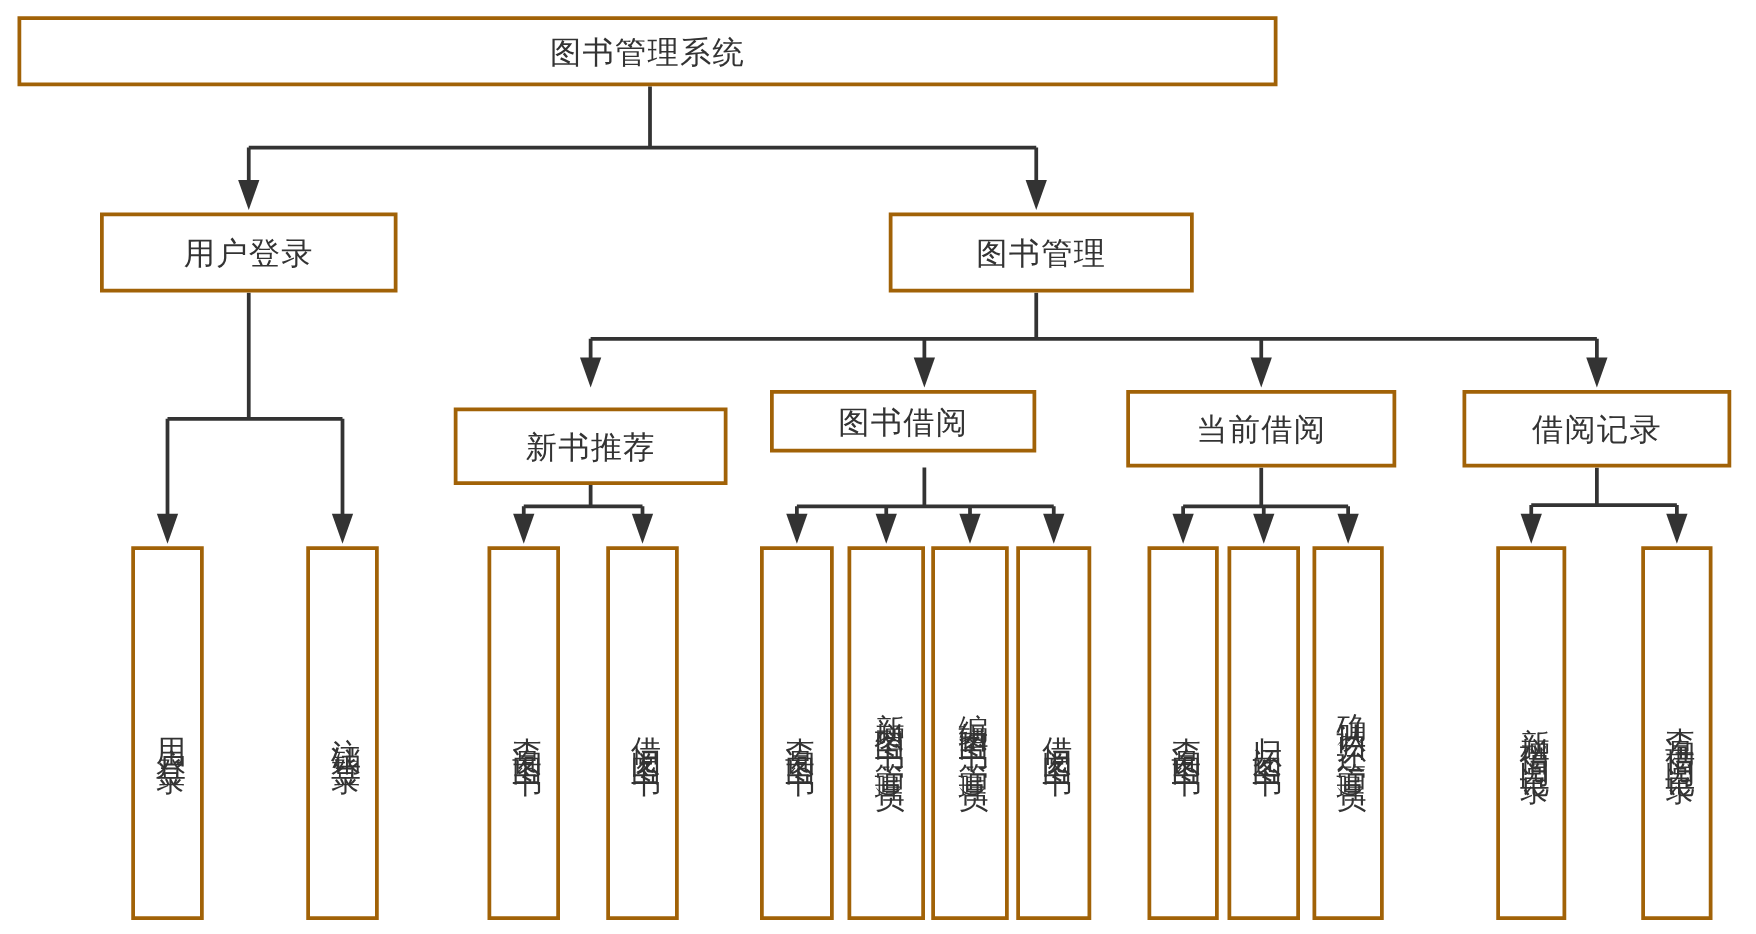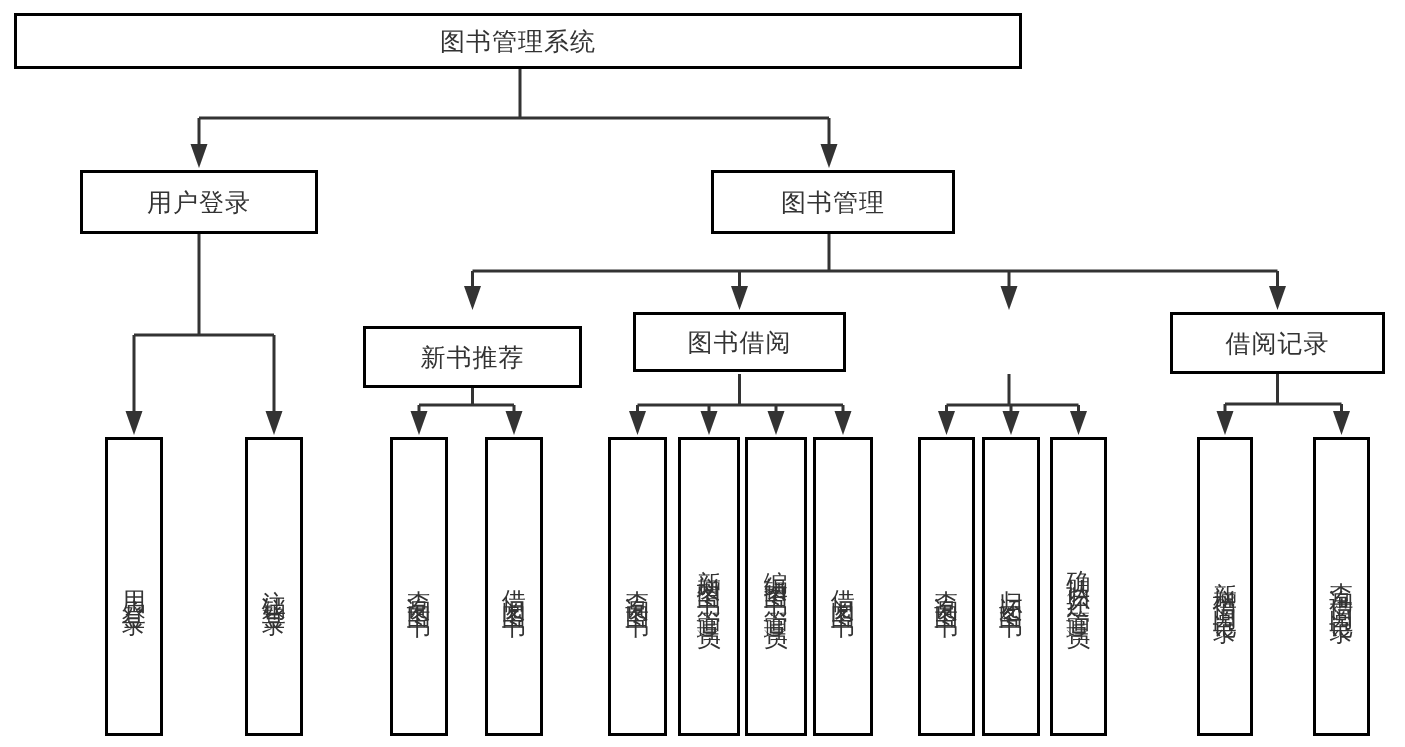--- a/index.html
+++ b/index.html
@@ -3,37 +3,37 @@
 <meta charset="utf-8">
 <style>
   html, body { margin:0; padding:0; background:#ffffff; }
   #stage {
     position:relative; width:1405px; height:747px; background:#ffffff;
     font-family:"Liberation Sans","DejaVu Sans",sans-serif; overflow:hidden;
   }
   svg.wires { position:absolute; left:0; top:0; z-index:1; }
   .node {
     position:absolute; box-sizing:border-box; z-index:2;
-    border:3px solid #000000; background:#ffffff; color:#333333;
+    border:3px solid #a16207; background:#ffffff; color:#333333;
     display:flex; align-items:center; justify-content:center;
-    font-size:25px; letter-spacing:1px; white-space:nowrap;
+    font-size:25px; letter-spacing:1px; white-space:nowrap;font-family:Liberation Mono, monospace;
   }
   .leaf { font-size:24px; }
   .leaf .vtxt {
     writing-mode:vertical-rl; text-orientation:mixed;
     letter-spacing:8px; line-height:1.15; white-space:nowrap;
   }
   
   #n-user-login    { left:80px;  top:170px; width:238px; height:64px; }
   #n-book-mgmt     { left:711px; top:170px; width:244px; height:64px; }
   
   #n-root          { left:14px;  top:13px;  width:1008px; height:56px; }
   
   #n-new-rec       { left:363px;  top:326px; width:219px; height:62px; }
-  #n-book-borrow   { left:633px;  top:312px; width:213px; height:60px; }
+  #n-book-borrow   { left:616px;  top:312px; width:213px; height:50px; }
   #n-cur-borrow    { left:901px;  top:312px; width:216px; height:62px; }
   #n-borrow-rec    { left:1170px; top:312px; width:215px; height:62px; }
   
   .leaf { top:437px; height:299px; }
   #l-user-login    { left:105px;  width:58px; }
   #l-logout        { left:245px;  width:58px; }
   #l-query1        { left:390px;  width:58px; }
   #l-borrow1       { left:485px;  width:58px; }
   #l-query2        { left:608px;  width:59px; }
   #l-add-book      { left:678px;  width:62px; }
@@ -97,20 +97,23 @@
   <div class="node" id="n-book-mgmt">
     <span>图书管理</span>
   </div>
 
   <div class="node" id="n-new-rec">
     <span>新书推荐</span>
   </div>
   <div class="node" id="n-book-borrow">
     <span>图书借阅</span>
   </div>
+  <div class="node" id="n-cur-borrow">
+    <span>当前借阅</span>
+  </div>
   <div class="node" id="n-borrow-rec">
     <span>借阅记录</span>
   </div>
 
   <div class="node leaf" id="l-user-login">
     <span class="vtxt">用户登录</span>
   </div>
   <div class="node leaf" id="l-logout">
     <span class="vtxt">注销登录</span>
   </div>

